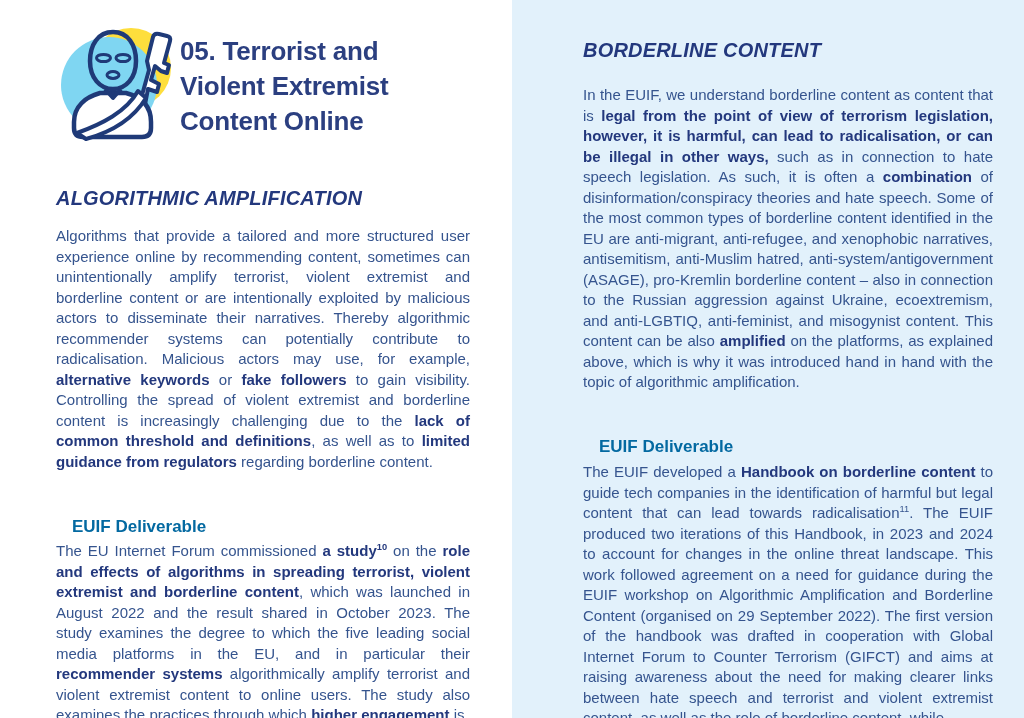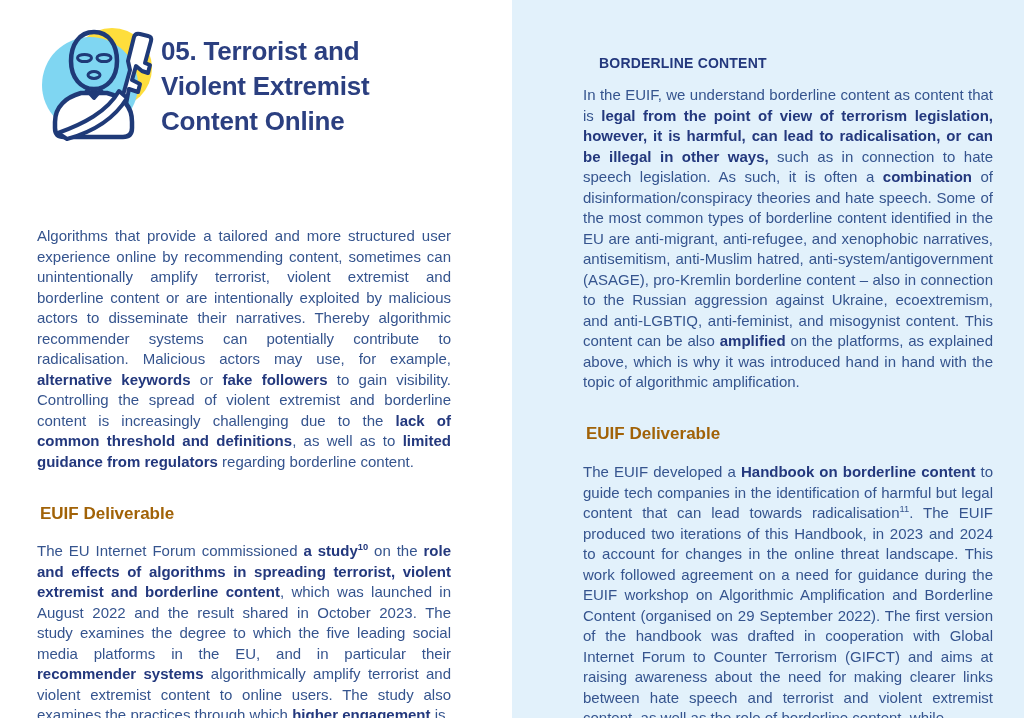--- a/index.html
+++ b/index.html
@@ -1,34 +1,34 @@
 <!DOCTYPE html>
 <html><head>
 <meta charset="utf-8">
 <style>
   html,body{margin:0;padding:0}
   body{
     width:1024px;height:718px;overflow:hidden;position:relative;
     background:#ffffff;font-family:"Liberation Sans",sans-serif;
   }
-  .col-left{position:absolute;left:37px;top:0;width:414px;height:624px}
+  .col-left{position:absolute;left:56px;top:0;width:414px;height:624px}
   .panel-right{position:absolute;left:512px;top:0;width:512px;height:718px;background:#e2f1fb}
 
   .chapter-icon{position:absolute;left:-6px;top:22px;width:132px;height:124px}
   .chapter-title{
     position:absolute;left:124px;top:34px;width:274px;
     font-size:26px;line-height:35px;font-weight:bold;color:#2b3f80;letter-spacing:-0.2px;
   }
   .h-navy{
-    position:absolute;left:0;margin:16px;
-    font-size:14px;font-weight:bold;color:#23387d;letter-spacing:0.2px;
+    position:absolute;left:0;margin:0;
+    font-size:20px;font-weight:bold;color:#23387d;letter-spacing:0.2px;font-style:italic;
   }
   .h-cyan{
-    position:absolute;left:0;margin:3px;
-    font-size:17px;font-weight:bold;color:#a16207;
+    position:absolute;left:0;margin:16px;
+    font-size:17px;font-weight:bold;color:#0369a1;
   }
   .body-par{
     position:absolute;left:0;margin:0;width:414px;
     font-size:15px;line-height:20.5px;color:#35548e;text-align:justify;
   }
   .body-par b{color:#23387d}
   sup{font-size:0.62em;line-height:0}
 
   .panel-right .h-navy,.panel-right .h-cyan{left:71px}
   .panel-right .body-par{left:71px;width:410px}
@@ -61,20 +61,21 @@
       <path d="M63,10 C48,10 40,23 40,39 C40,56 50,67 63,67 C76,67 86,56 86,39 C86,23 78,10 63,10 Z" fill="none" stroke="#1f3a78" stroke-width="4.5"></path>
       <ellipse cx="53.5" cy="36" rx="7" ry="3.6" fill="none" stroke="#1f3a78" stroke-width="3"></ellipse>
       <ellipse cx="73" cy="36" rx="7" ry="3.6" fill="none" stroke="#1f3a78" stroke-width="3"></ellipse>
       <ellipse cx="63" cy="53" rx="6" ry="3.4" fill="none" stroke="#1f3a78" stroke-width="3"></ellipse>
       <path d="M55,67 L63,76 L71,67" fill="none" stroke="#1f3a78" stroke-width="4" stroke-linejoin="round"></path>
     </svg>
   </div>
 
   <div class="chapter-title">05. Terrorist and Violent Extremist Content Online</div>
 
+  <h2 class="h-navy lh1">ALGORITHMIC AMPLIFICATION</h2>
 
   <p class="body-par lp1"><span>Algorithms that provide a tailored and more structured user experience online by recommending content, sometimes can unintentionally amplify terrorist, violent extremist and borderline content or are intentionally exploited by malicious actors to disseminate their narratives. Thereby algorithmic recommender systems can potentially contribute to radicalisation. Malicious actors may use, for example, </span><b>alternative keywords</b><span> or </span><b>fake followers</b><span> to gain visibility. Controlling the spread of violent extremist and borderline content is increasingly challenging due to the </span><b>lack of common threshold and definitions</b><span>, as well as to </span><b>limited guidance from regulators</b><span> regarding borderline content.</span></p>
 
   <h3 class="h-cyan lh2">EUIF Deliverable</h3>
 
   <p class="body-par lp2"><span>The EU Internet Forum commissioned </span><b>a study</b><b><sup>10</sup></b><span> on the </span><b>role and effects of algorithms in spreading terrorist, violent extremist and borderline content</b><span>, which was launched in August 2022 and the result shared in October 2023. The study examines the degree to which the five leading social media platforms in the EU, and in particular their </span><b>recommender systems</b><span> algorithmically amplify terrorist and violent extremist content to online users. The study also examines the practices through which </span><b>higher engagement</b><span> is</span></p>
 
 </div>
 
 <div class="panel-right">

